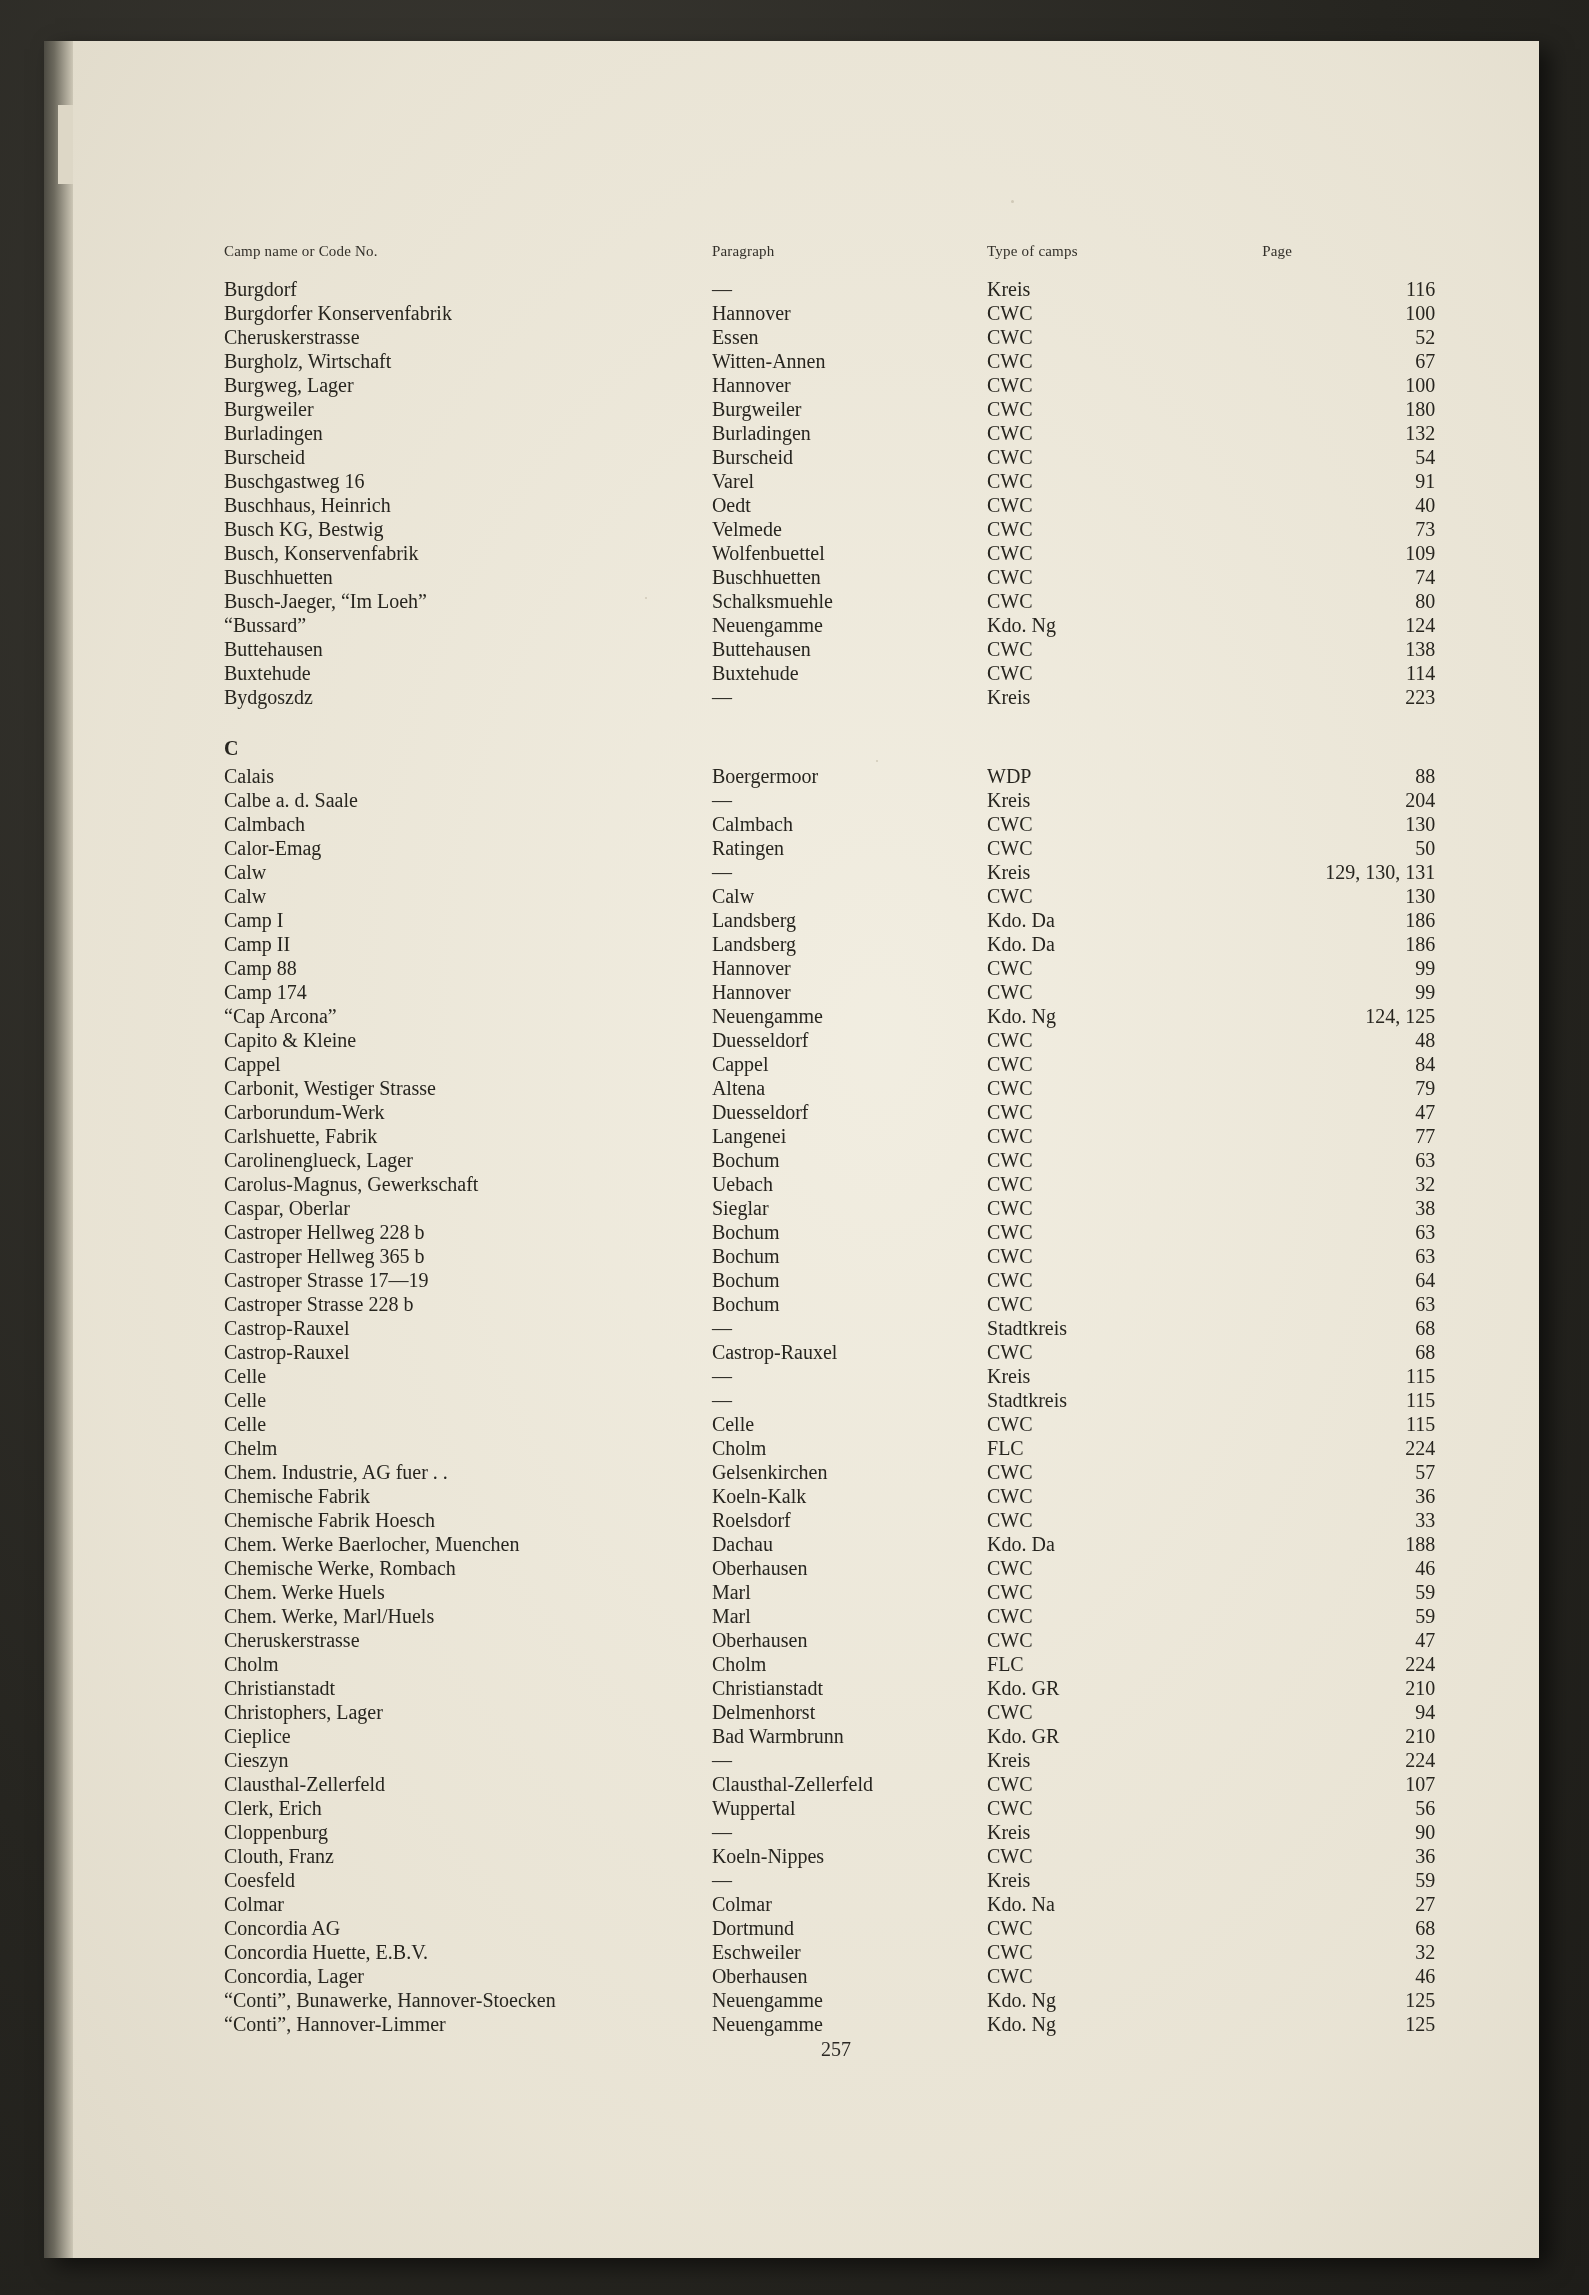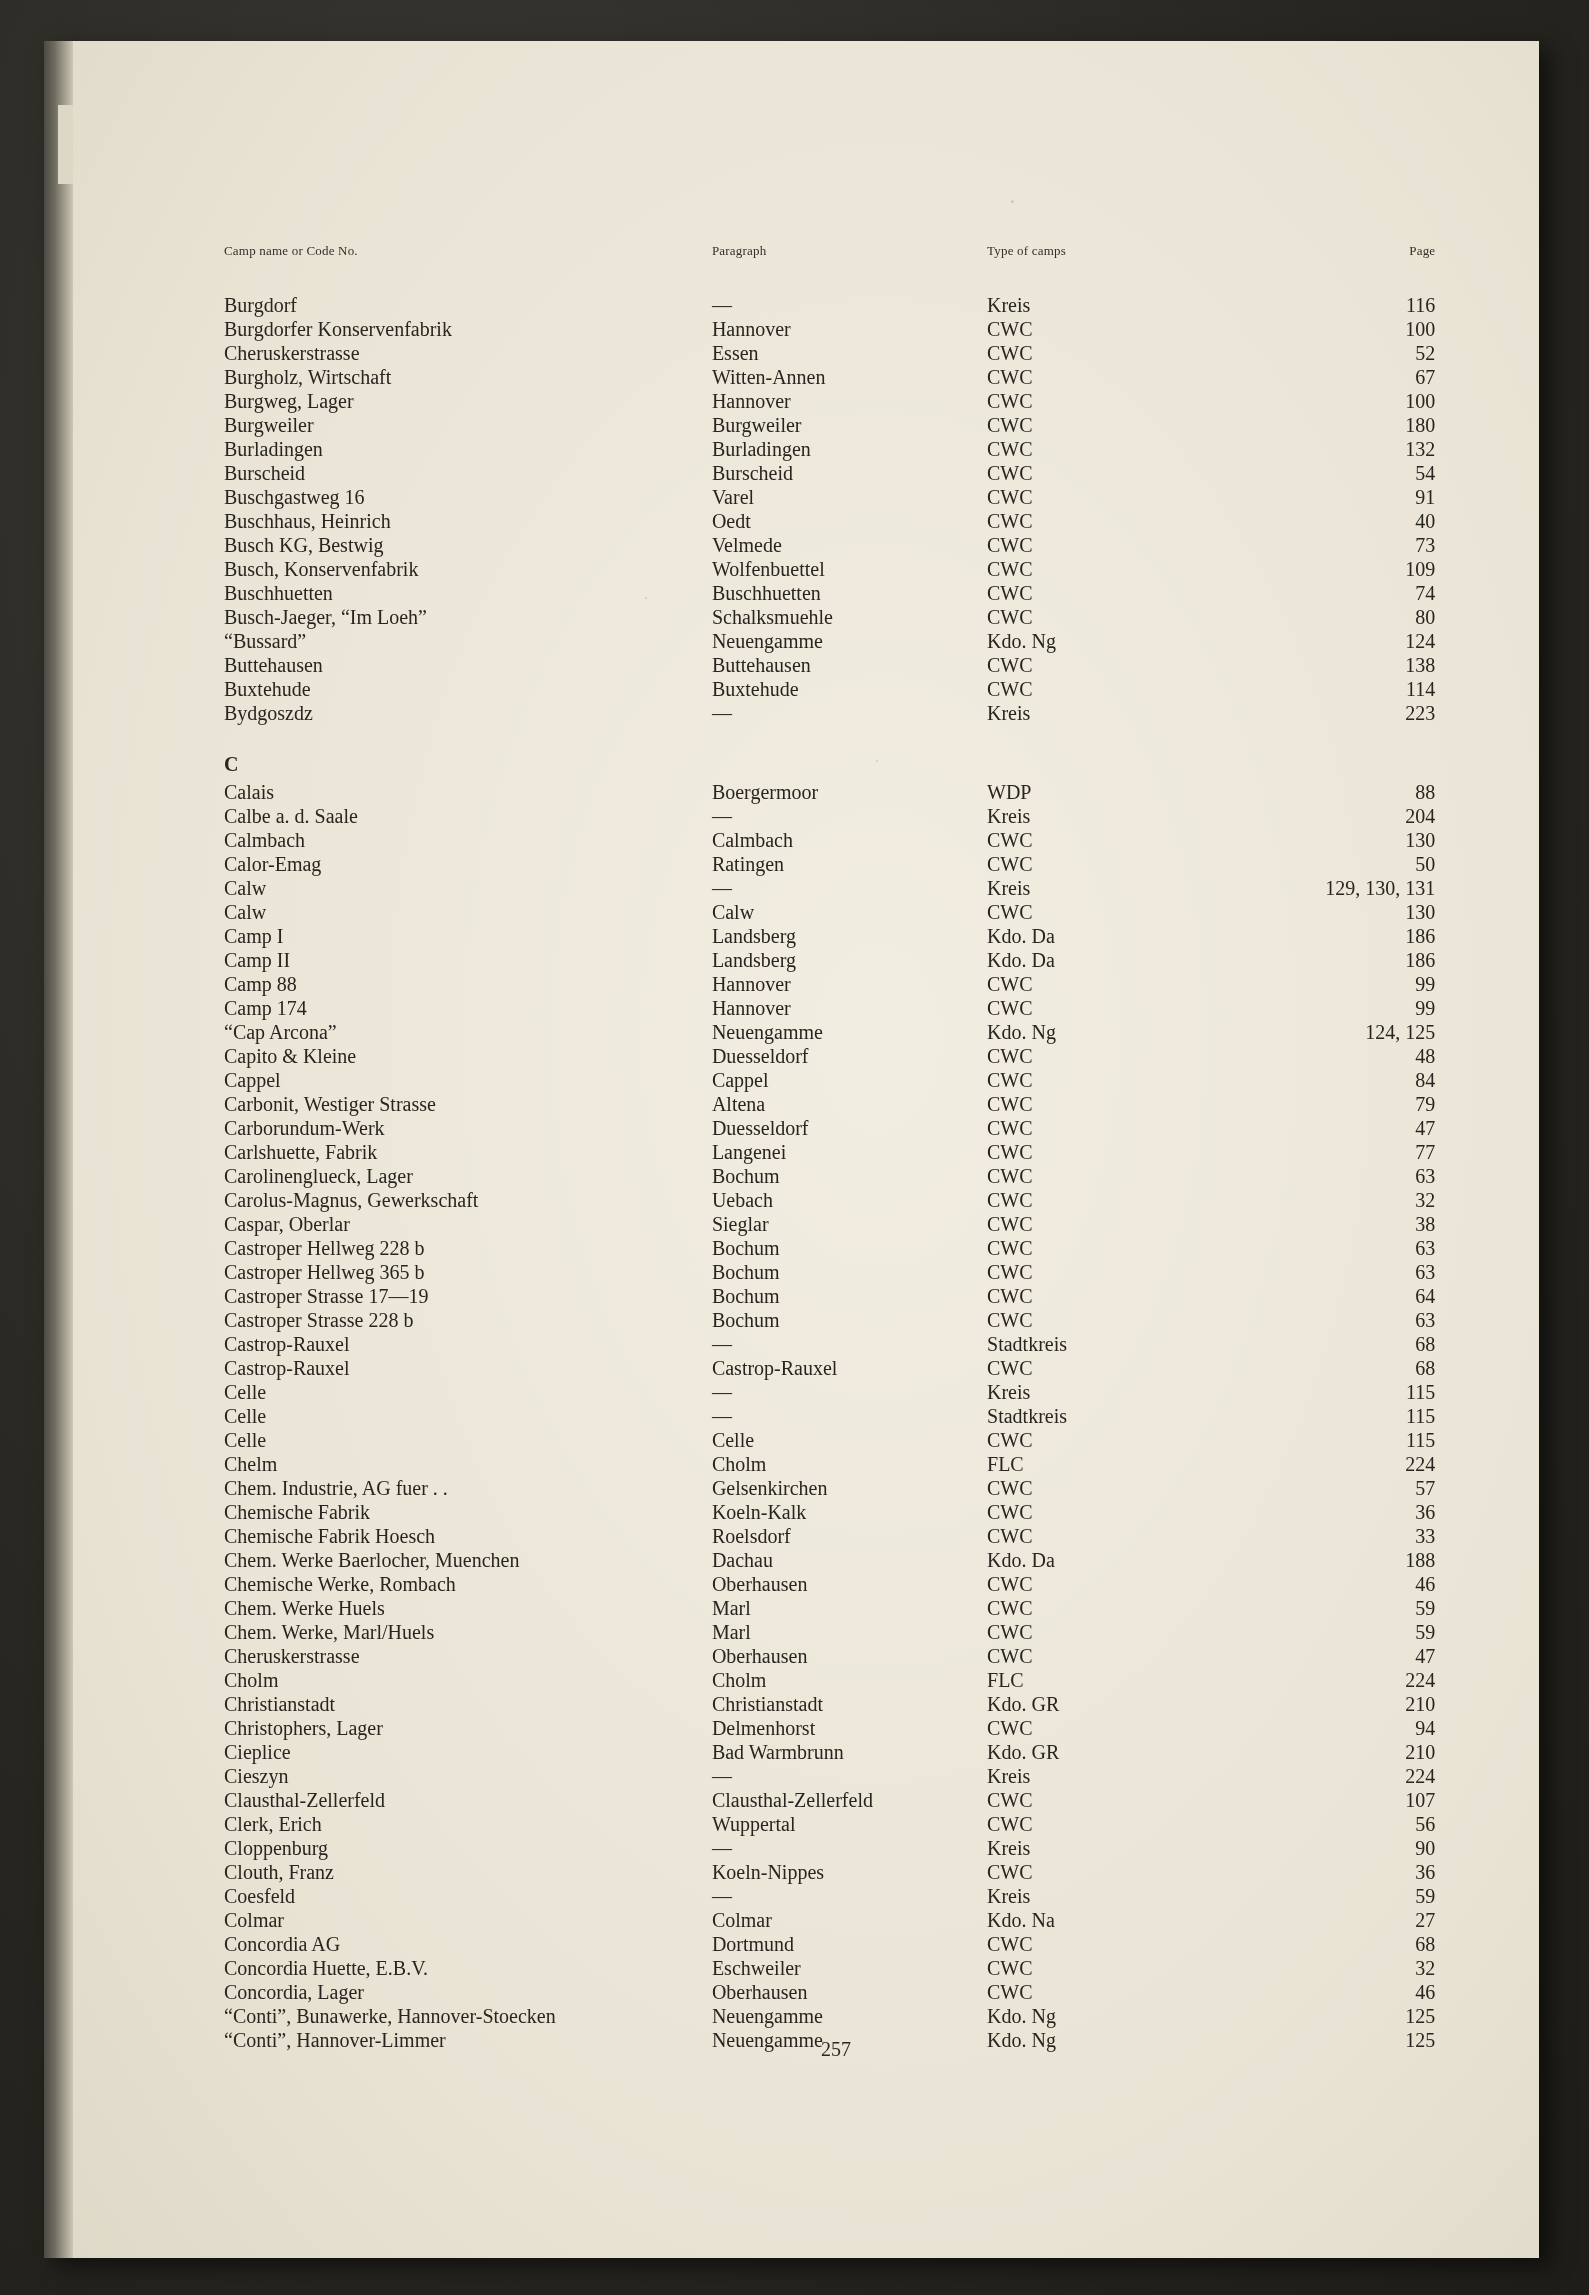--- a/index.html
+++ b/index.html
@@ -77,26 +77,26 @@
     display: flex;
     align-items: baseline;
     line-height: 1.0;
   }
   .col-name  { width: 493px; }
   .col-para  { width: 278px; }
   .col-type  { width: 278px; }
   .col-page  { width: 175px; text-align: right; }
 
   .header-row {
-    font-size: 13px;
+    font-size: 15px;
     letter-spacing: 0.2px;
-    margin-bottom: 38px;
+    margin-bottom: 20px;
     color: #33302a;
   }
-  .header-row .col-page { text-align: right; padding-right: 12.7px; }
+  .header-row .col-page { text-align: left; padding-right: 12.7px; }
 
   .entries .row {
     font-size: 20px;
     height: 24px;
   }
   .entries .col-page { padding-right: 12.7px; }
 
   .section-letter {
     font-size: 20px;
     font-weight: bold;

